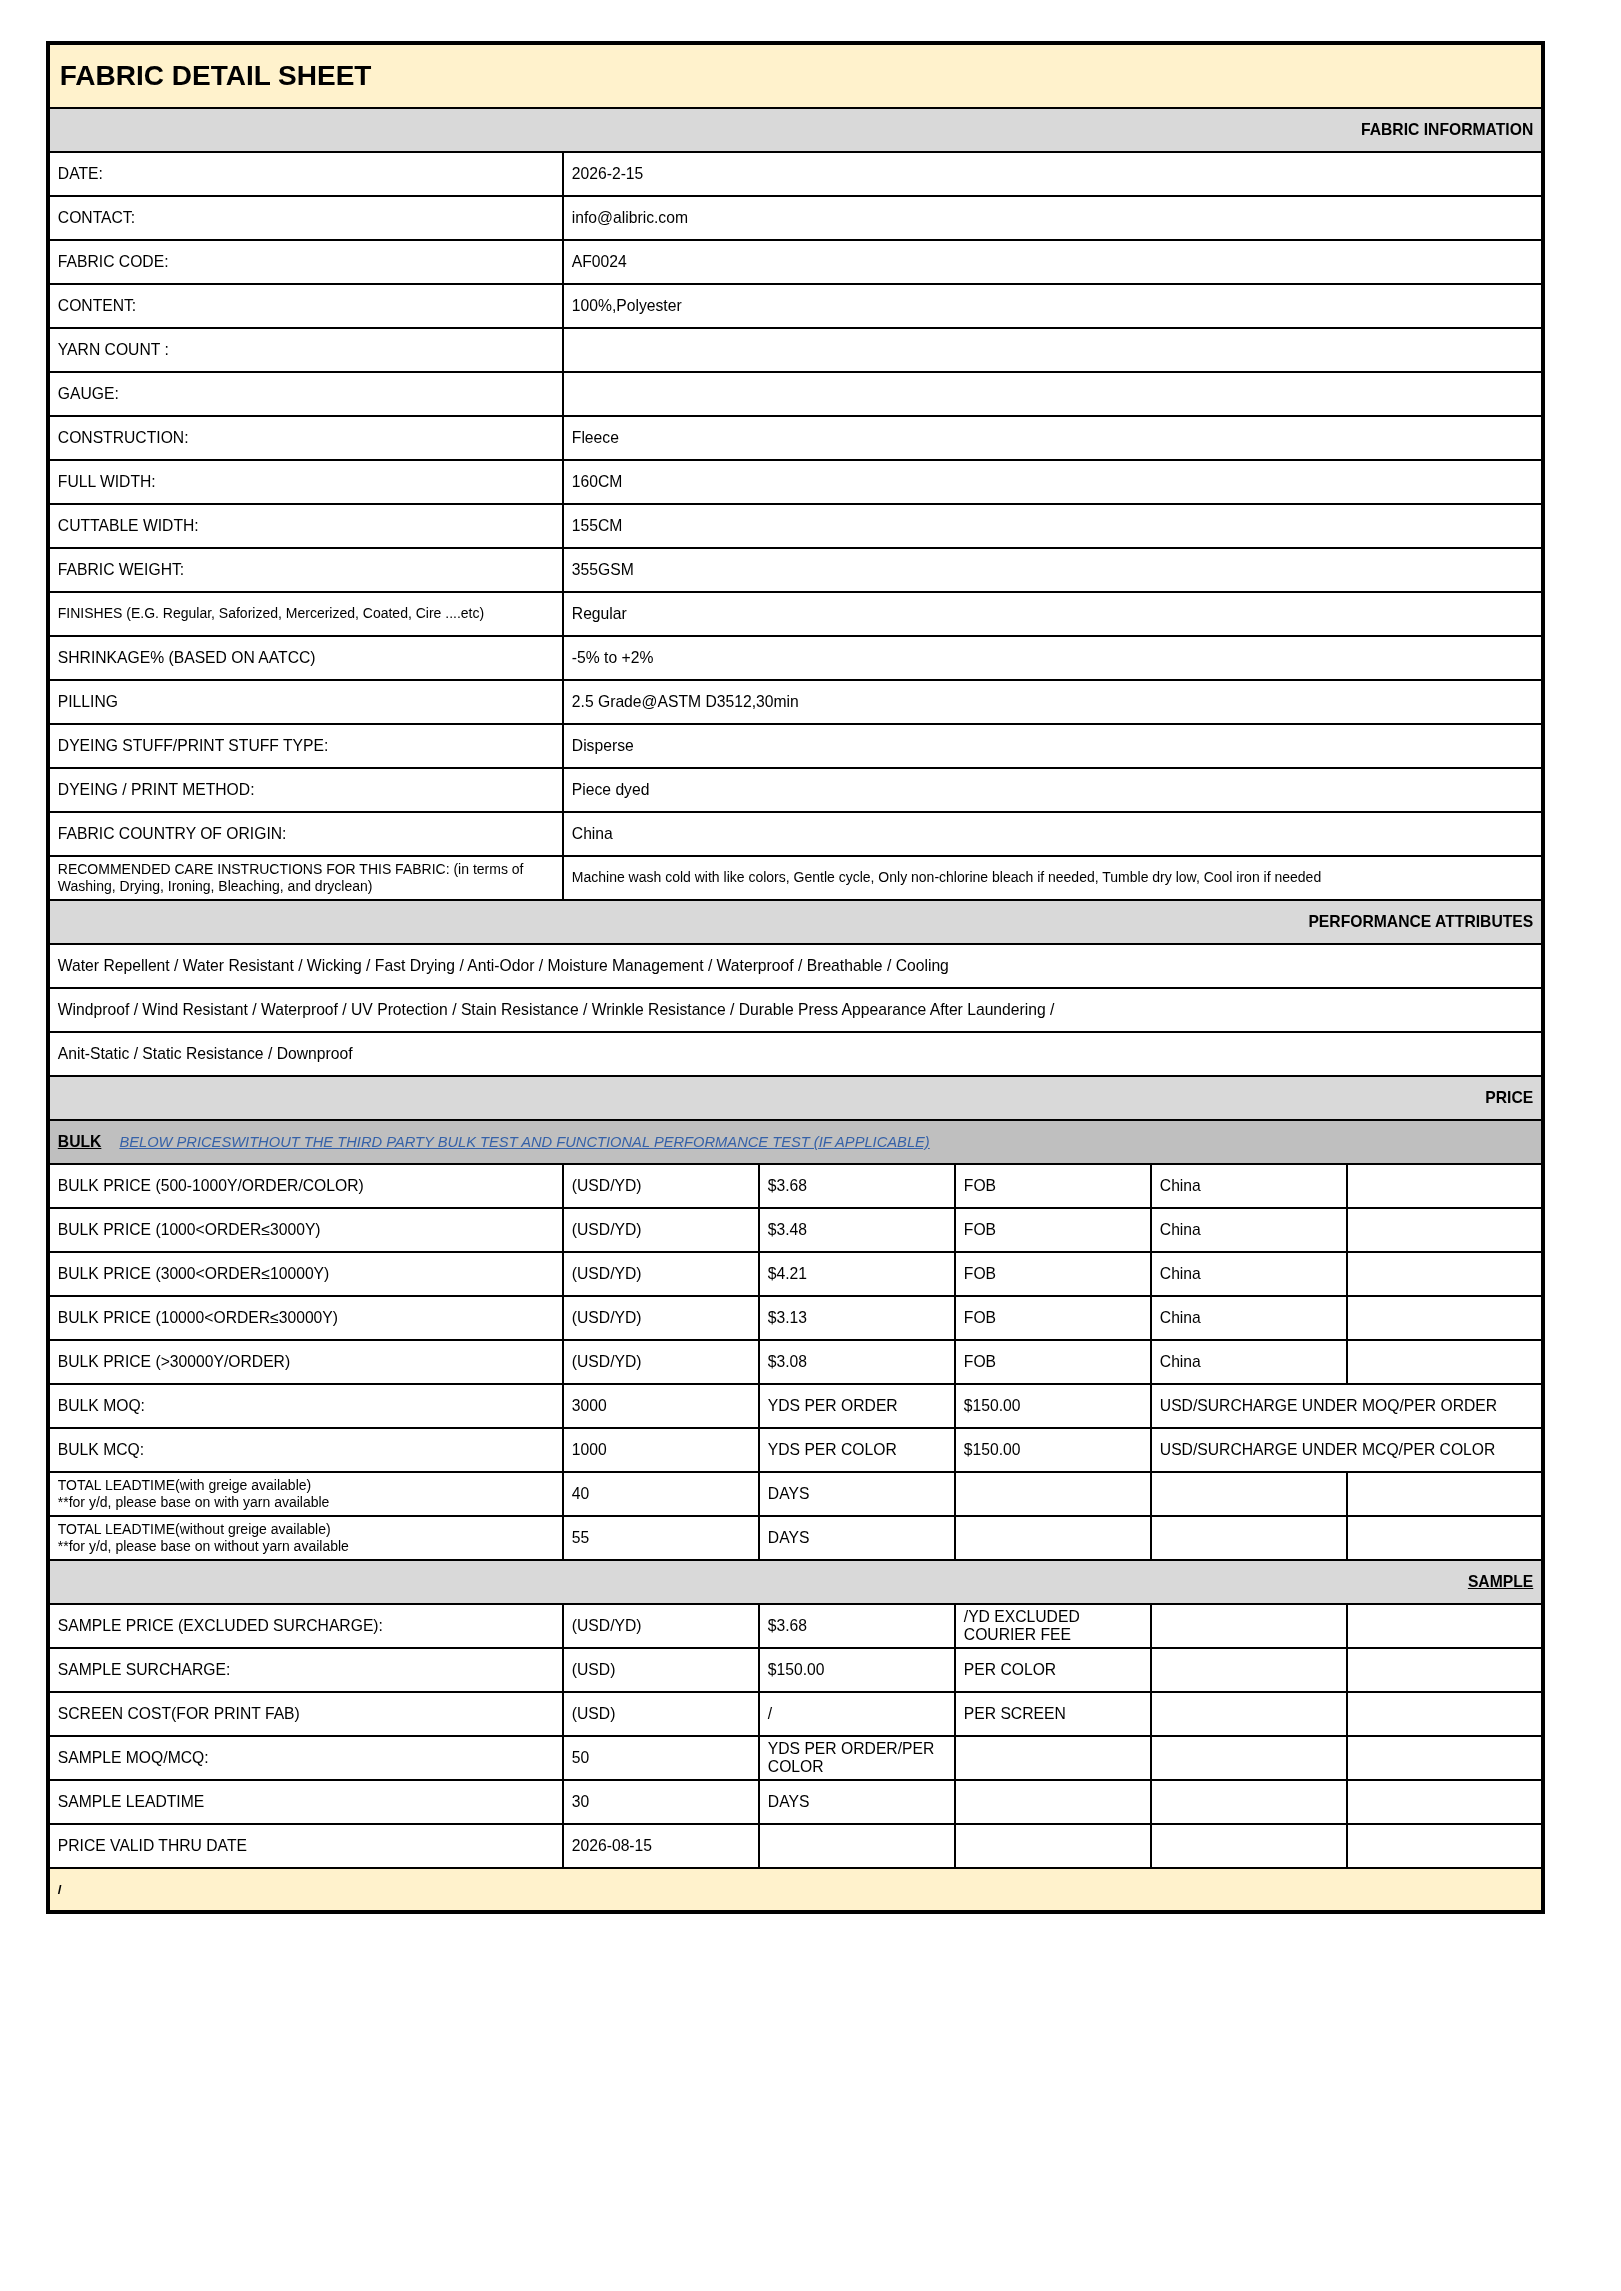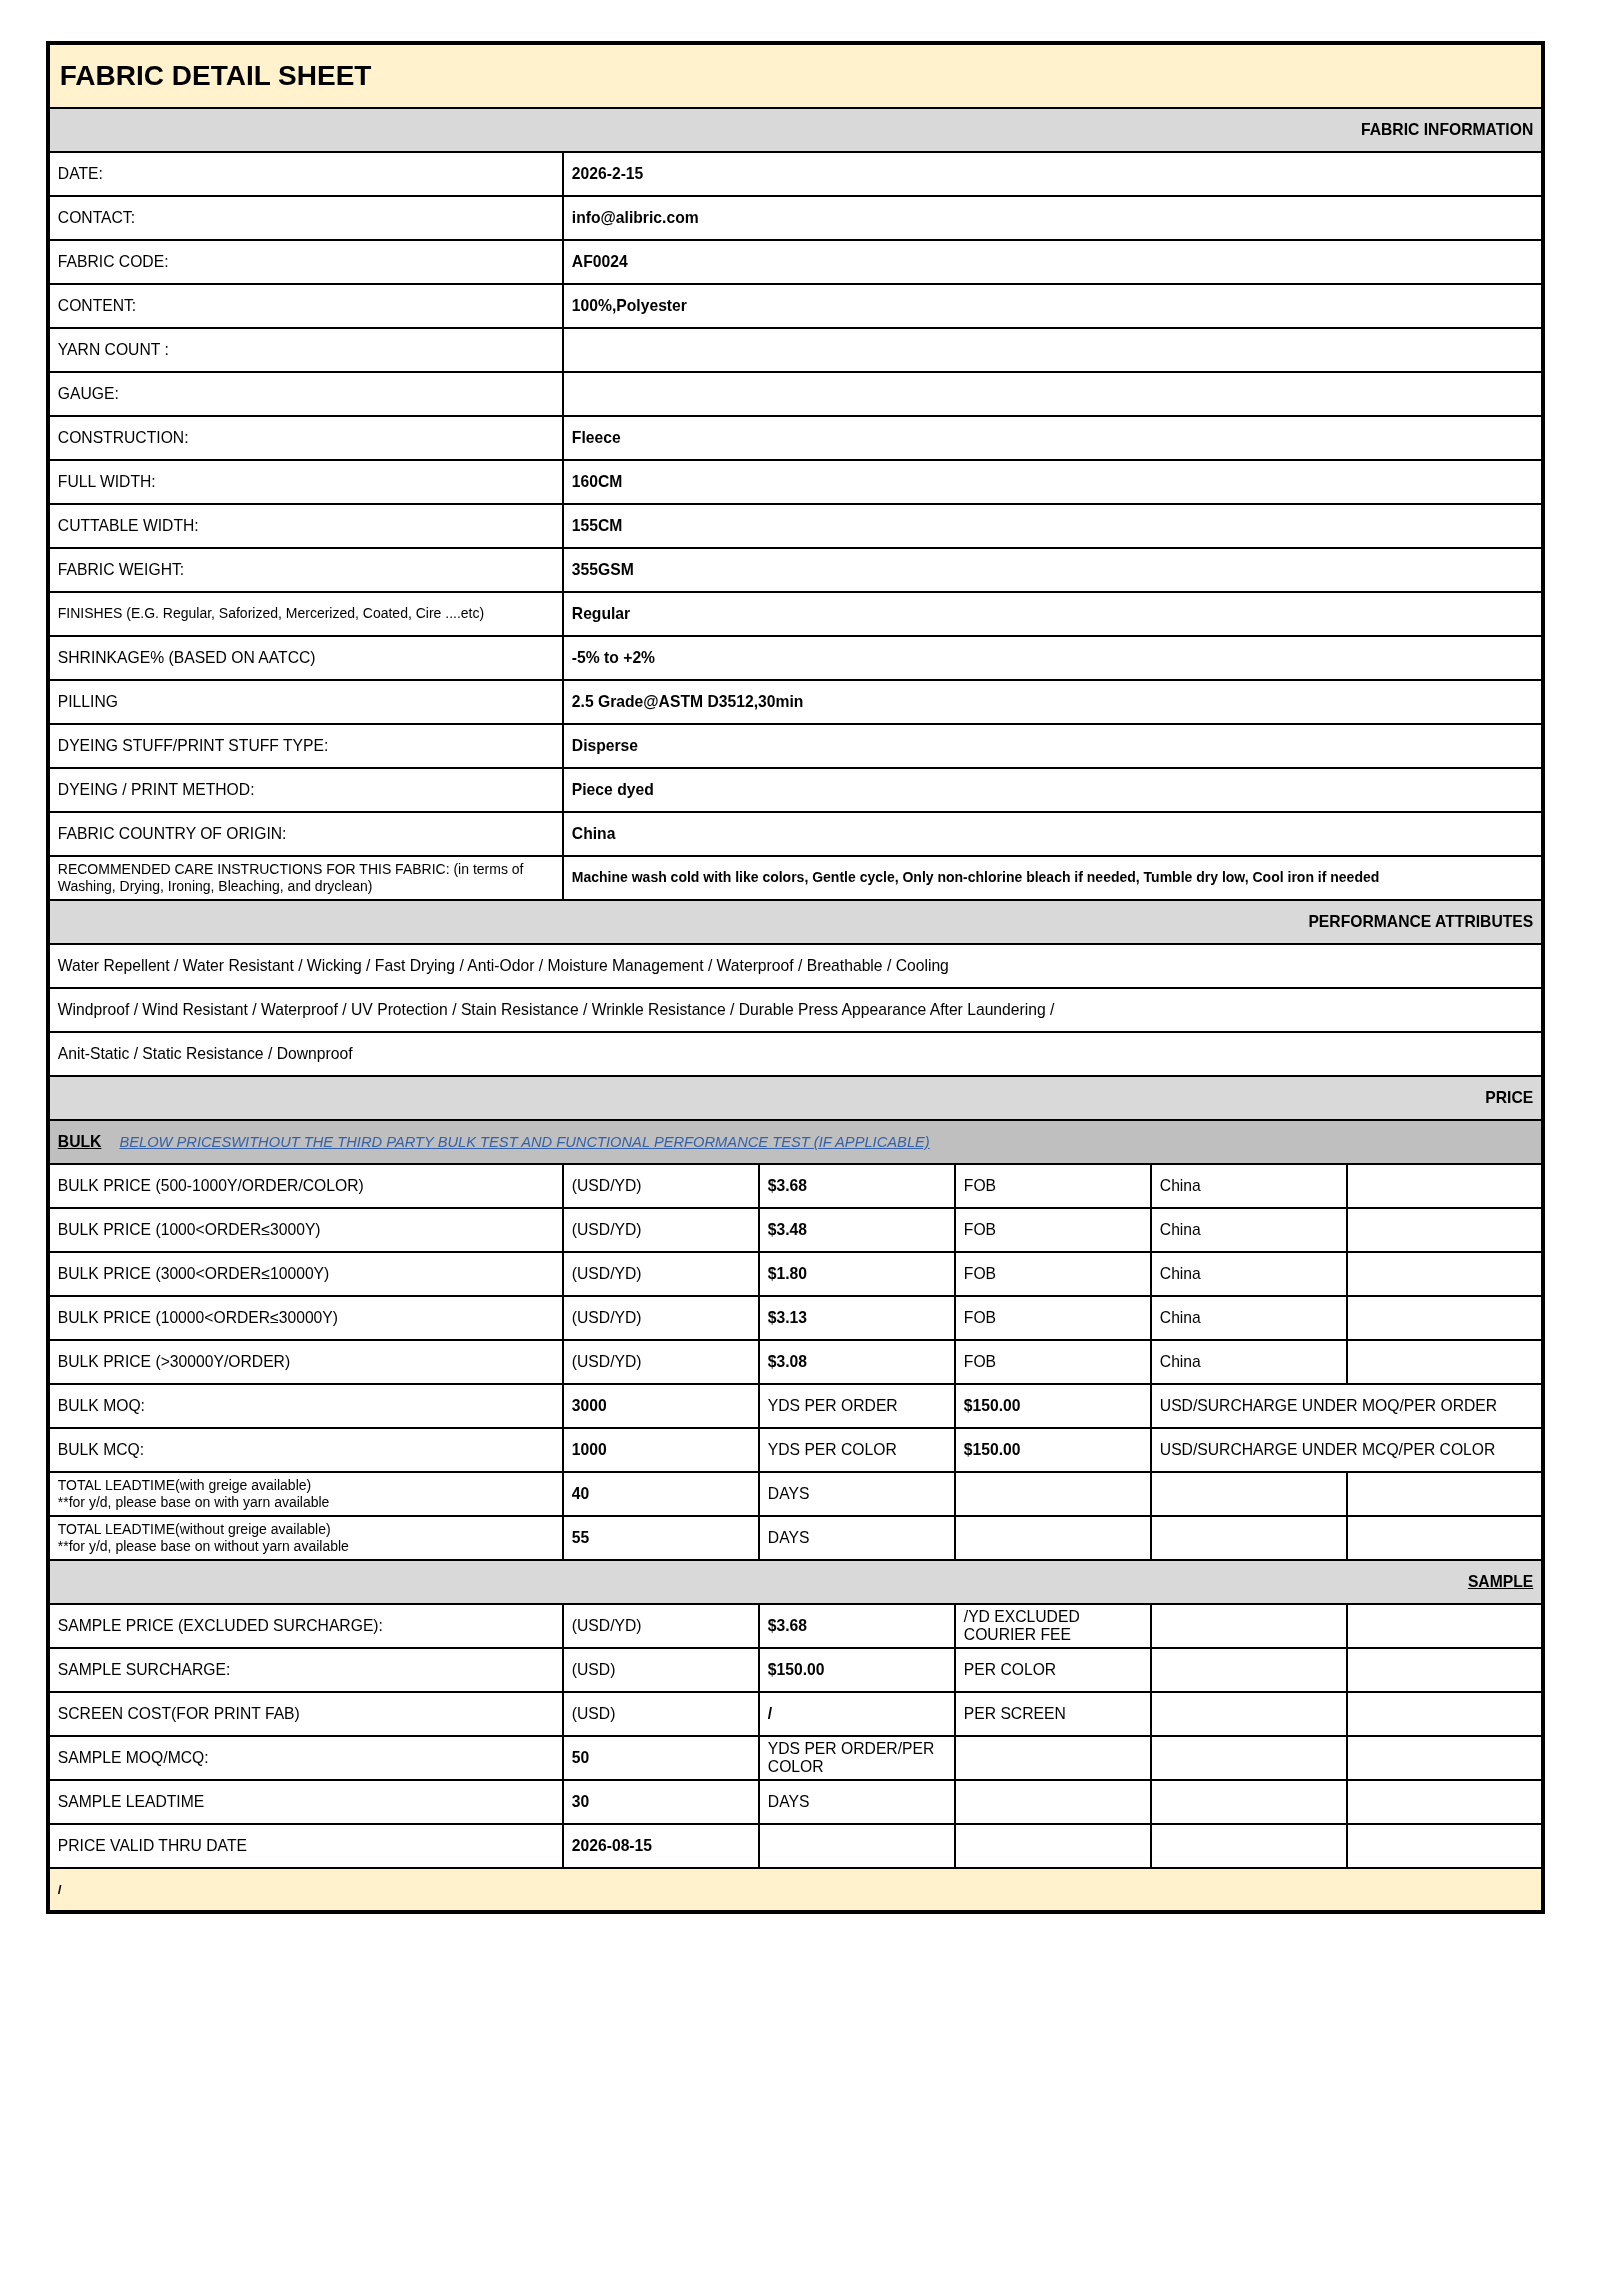--- a/index.html
+++ b/index.html
@@ -25,21 +25,21 @@
     font-size:28px;font-weight:700;height:65px;padding-left:9.8px;
   }
   td.sect{background:var(--gray,#D9D9D9);font-weight:700;text-align:right;}
   td.sect.underline{text-decoration:underline;}
   td.bulkrow{background:var(--dgray,#BFBFBF);}
   .bulk-label{font-weight:700;text-decoration:underline;}
   .bulk-note{
     color:var(--blue,#3561A8);font-style:italic;
     text-decoration:underline;font-size:14.7px;margin-left:18px;
   }
-  td.b,.b{font-weight:700;}
+  td.b,.b{font-weight:400;}
   td.sm,.sm{font-size:14px;line-height:1.25;}
   td.foot{background:var(--cream,#FFF2CC);font-weight:700;font-size:13.7px;}
 </style>
 </head>
 <body style="--cream: #FFF2CC; --gray: #D9D9D9; --dgray: #BFBFBF; --blue: #3561A8; --border: #000000;">
 
 <table class="sheet">
   <colgroup>
     <col style="width:515px">
     <col style="width:196px">
@@ -153,21 +153,21 @@
         <td class="lbl">BULK PRICE (1000&lt;ORDER≤3000Y)</td>
         <td>(USD/YD)</td>
         <td class="b">$3.48</td>
         <td>FOB</td>
         <td>China</td>
         <td></td>
       </tr>
       <tr>
         <td class="lbl">BULK PRICE (3000&lt;ORDER≤10000Y)</td>
         <td>(USD/YD)</td>
-        <td class="b">$1.80</td>
+        <td class="b">$4.21</td>
         <td>FOB</td>
         <td>China</td>
         <td></td>
       </tr>
       <tr>
         <td class="lbl">BULK PRICE (10000&lt;ORDER≤30000Y)</td>
         <td>(USD/YD)</td>
         <td class="b">$3.13</td>
         <td>FOB</td>
         <td>China</td>

